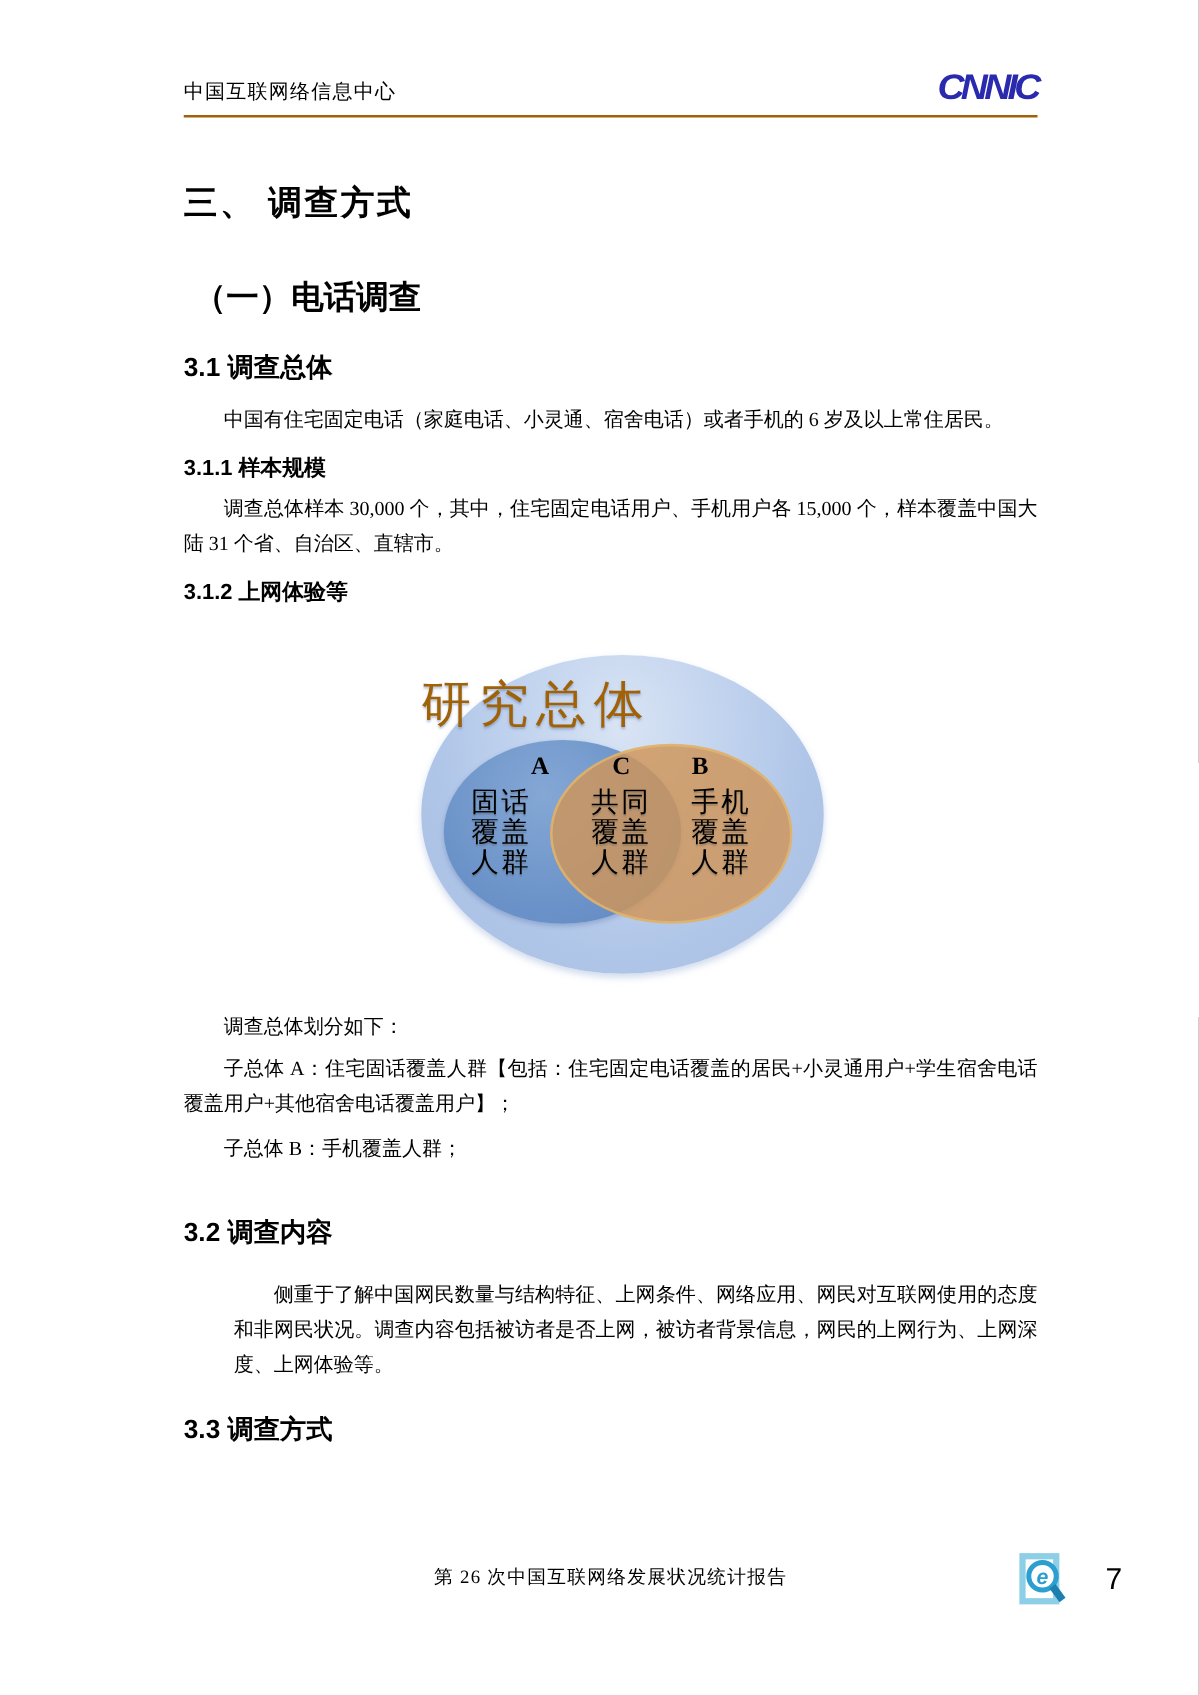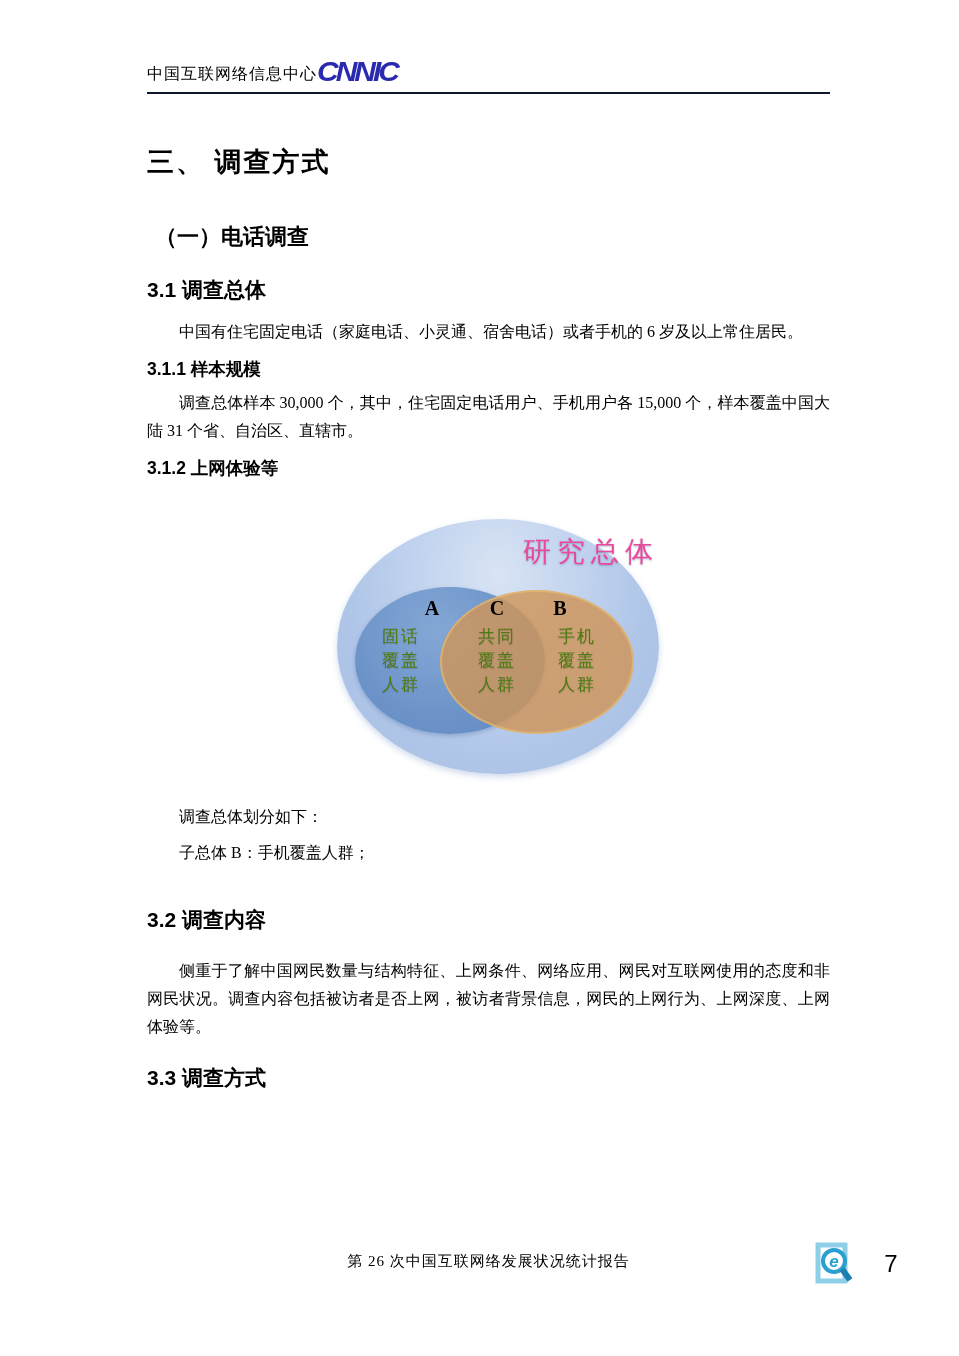--- a/index.html
+++ b/index.html
@@ -10,23 +10,23 @@
     background:#ffffff;
     font-family:"Liberation Serif","DejaVu Serif",serif;
     color:#000;
     overflow:hidden;
   }
   .content{margin:0 129px 0 147px;}
 
   
   .header{
     padding-top:56px;
-    display:flex;justify-content:flex-start;align-items:flex-end;
+    display:flex;justify-content:space-between;align-items:flex-end;
     gap:0;
-    border-bottom:2px solid #0f172a;
+    border-bottom:2px solid #a16207;
     padding-bottom:6px;
   }
   .org-name{font-size:16px;letter-spacing:1px;line-height:1;padding-bottom:4px;}
   .cnnic-logo{
     font-family:"Liberation Sans","DejaVu Sans",sans-serif;
     font-weight:900;font-style:italic;
     font-size:30px;line-height:1;
     color:#2a2aae;
     letter-spacing:-3px;
     transform:scaleY(0.95);
@@ -34,22 +34,22 @@
 
   
   .h-chapter{
     margin:52px 0 0 0;
     font-family:"Liberation Sans","DejaVu Sans",sans-serif;
     font-weight:bold;font-size:27px;line-height:1.2;
     letter-spacing:2px;
   }
   .h-sec1{
     margin:46px 0 0 8px;
-    font-family:Liberation Sans, sans-serif;
-    font-weight:bold;font-size:22px;line-height:1.2;
+    font-family:Liberation Mono, monospace;
+    font-weight:bold;font-size:26px;line-height:1.2;
   }
   .h-sec2{
     margin:26px 0 0 0;
     font-family:"Liberation Sans","DejaVu Sans",sans-serif;
     font-weight:bold;font-size:21px;line-height:1.2;
   }
   .h-sec3{
     margin:12px 0 0 0;
     font-family:"Liberation Sans","DejaVu Sans",sans-serif;
     font-weight:bold;font-size:17.5px;line-height:1.3;
@@ -75,23 +75,23 @@
     margin:40px 0 0 190px;
   }
   .venn-outer{
     position:absolute;left:0;top:0;width:322px;height:255px;
     border-radius:50%;
     background:radial-gradient(ellipse at 50% 22%, #d9e4f4 0%, #c0d2ee 38%, #b0c6e8 65%, #a7bee4 100%);
     box-shadow:0 3px 6px rgba(120,150,200,0.35);
   }
   .venn-title{
     position:absolute;left:0;top:16px;width:322px;
-    text-align:right;
-    color:#ec4899;
-    font-size:28px;letter-spacing:6px;line-height:1.2;
+    text-align:left;
+    color:#a16207;
+    font-size:40px;letter-spacing:6px;line-height:1.2;
     text-shadow:0 1px 2px rgba(90,120,170,0.5);
   }
   .venn-left{
     position:absolute;left:18px;top:68px;width:190px;height:147px;
     border-radius:50%;
     background:radial-gradient(circle at 42% 30%, #84a7d5 0%, #6d94c9 55%, #5d87c2 100%);
     box-shadow:0 2px 4px rgba(60,90,150,0.3);
   }
   .venn-right{
     position:absolute;left:103px;top:71px;width:194px;height:144px;
@@ -105,21 +105,21 @@
     text-align:center;
     font-family:"Liberation Serif",serif;
     font-weight:bold;font-size:20px;color:#000;line-height:1.1;
   }
   .venn-label.la{left:80px;}
   .venn-label.lc{left:145px;}
   .venn-label.lb{left:208px;}
   .venn-text{
     position:absolute;top:106px;width:64px;
     text-align:center;
-    color:#4d7c0f;font-size:17px;line-height:24px;
+    color:#000000;font-size:22px;line-height:24px;
     letter-spacing:2px;
     text-shadow:0 1px 1px rgba(80,80,80,0.35);
   }
   .venn-text.ta{left:32px;}
   .venn-text.tc{left:128px;}
   .venn-text.tb{left:208px;}
 
   
   .footer-title{
     position:absolute;left:147px;top:1252px;width:683px;
@@ -179,24 +179,25 @@
         <div>人群</div>
       </div>
       <div class="venn-text tb">
         <div>手机</div>
         <div>覆盖</div>
         <div>人群</div>
       </div>
     </div>
 
     <p class="para first-after-diagram">调查总体划分如下：</p>
+    <p class="para sub">子总体 A：住宅固话覆盖人群【包括：住宅固定电话覆盖的居民+小灵通用户+学生宿舍电话覆盖用户+其他宿舍电话覆盖用户】；</p>
     <p class="para tight">子总体 B：手机覆盖人群；</p>
 
     <div class="h-sec2 mt40">3.2 调查内容</div>
-    <p class="para" style="margin-top:24px;">侧重于了解中国网民数量与结构特征、上网条件、网络应用、网民对互联网使用的态度和非网民状况。调查内容包括被访者是否上网，被访者背景信息，网民的上网行为、上网深度、上网体验等。</p>
+    <p class="para" style="margin-top:24px;margin-left:40px;">侧重于了解中国网民数量与结构特征、上网条件、网络应用、网民对互联网使用的态度和非网民状况。调查内容包括被访者是否上网，被访者背景信息，网民的上网行为、上网深度、上网体验等。</p>
 
     <div class="h-sec2 mt24">3.3 调查方式</div>
 
   </div>
 
   <div class="footer-title">第 26 次中国互联网络发展状况统计报告</div>
 
   <div class="footer-logo">
     <svg width="38" height="44" viewBox="0 0 38 44" aria-hidden="true">
       <rect x="3" y="3" width="27" height="36" fill="none" stroke="#8ecfe8" stroke-width="5"></rect>

